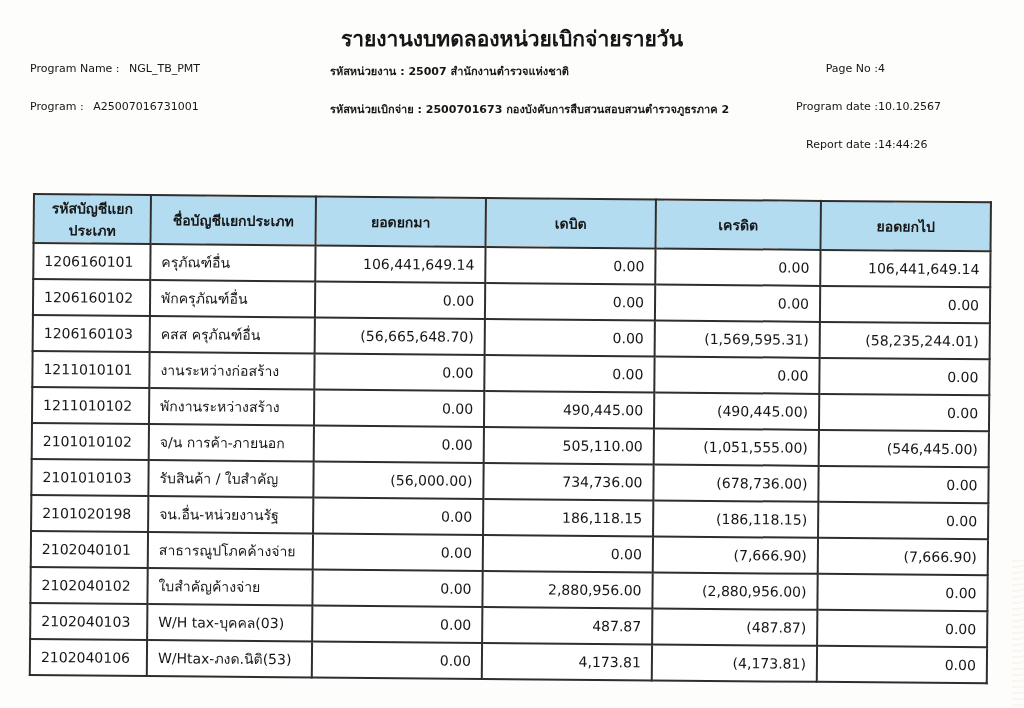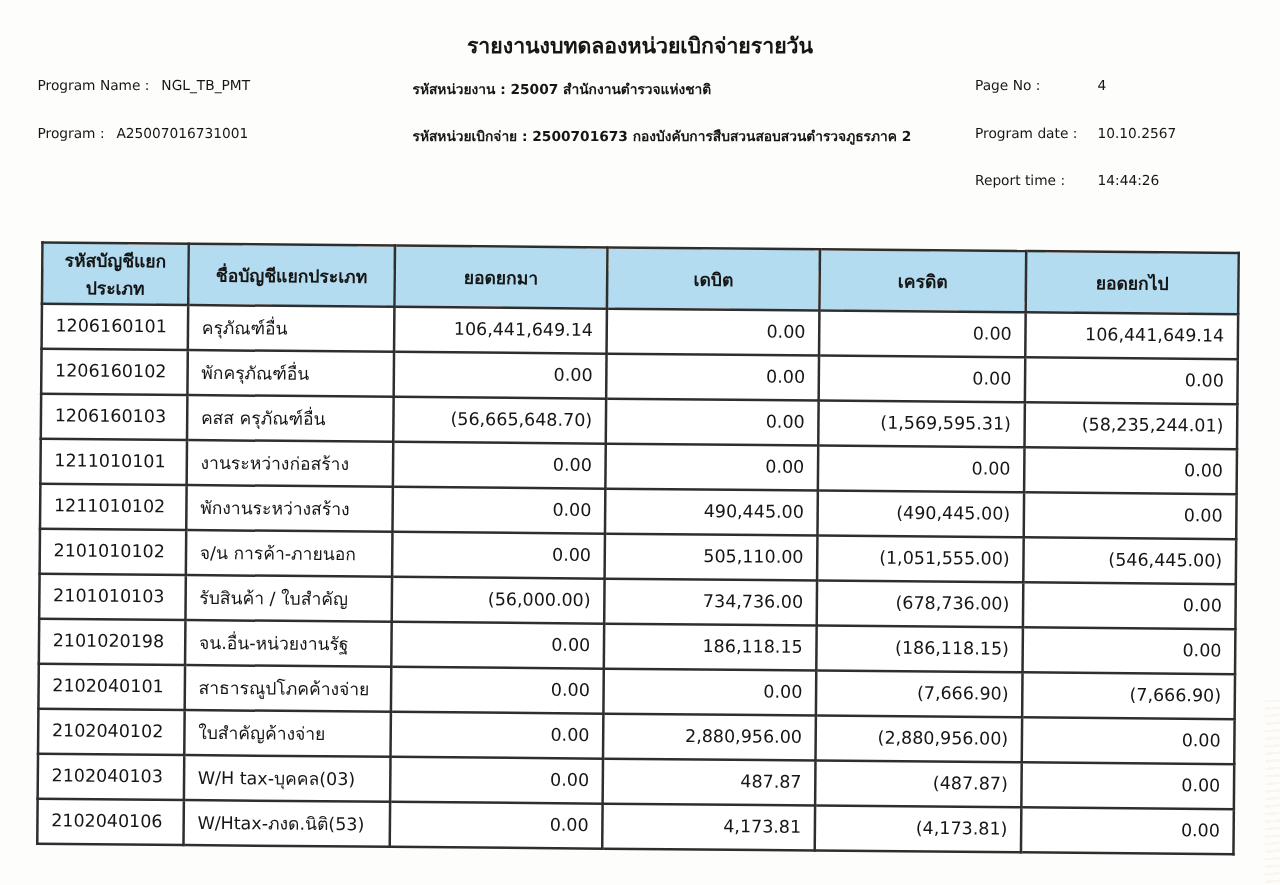--- a/index.html
+++ b/index.html
@@ -9,30 +9,30 @@
     background: #fdfdfc;
     color: #161616;
     position: relative;
     overflow: hidden;
   }
   .page { position: absolute; inset: 0; }
 
   
   .doc-title {
     position: absolute; top: 22px; left: 0; width: 1024px;
-    text-align: center; font-size: 17px; font-weight: 600;
+    text-align: center; font-size: 21px; font-weight: 600;
   }
   .hdr-row { position: absolute; left: 0; width: 1024px; height: 20px; font-size: 11px; }
   .hdr-row-1 { top: 62px; }
   .hdr-row-2 { top: 100px; }
   .hdr-row-3 { top: 138px; }
   .hdr-left  { position: absolute; left: 30px; white-space: nowrap; }
   .hdr-center{ position: absolute; left: 330px; width: 440px; text-align: left; white-space: nowrap; font-weight: 600;}
   .hdr-right { position: absolute; left: 780px; display: flex; white-space: nowrap; }
-  .hdr-right .lbl { width: 98px; display: inline-block; }
+  .hdr-right .lbl { width: 98px; display: inline-block; text-align: right; }
   .hdr-left .lbl { margin-right: 6px; }
 
   
   .tbl-wrap {
     position: absolute; top: 193px; left: 33px;
     transform: rotate(0.5deg); transform-origin: 0 0;
   }
   table.report {
     border-collapse: collapse;
     width: 957px;
@@ -101,21 +101,21 @@
     </span>
     <span class="hdr-center">รหัสหน่วยเบิกจ่าย : 2500701673 กองบังคับการสืบสวนสอบสวนตำรวจภูธรภาค 2</span>
     <span class="hdr-right">
       <span class="lbl">Program date :</span>
       <span>10.10.2567</span>
     </span>
   </div>
 
   <div class="hdr-row hdr-row-3">
     <span class="hdr-right">
-      <span class="lbl">Report time :</span>
+      <span class="lbl">Report date :</span>
       <span>14:44:26</span>
     </span>
   </div>
 
   <div class="tbl-wrap">
     <table class="report">
       <colgroup>
         <col class="c1">
           <col class="c2">
           <col class="c3">

